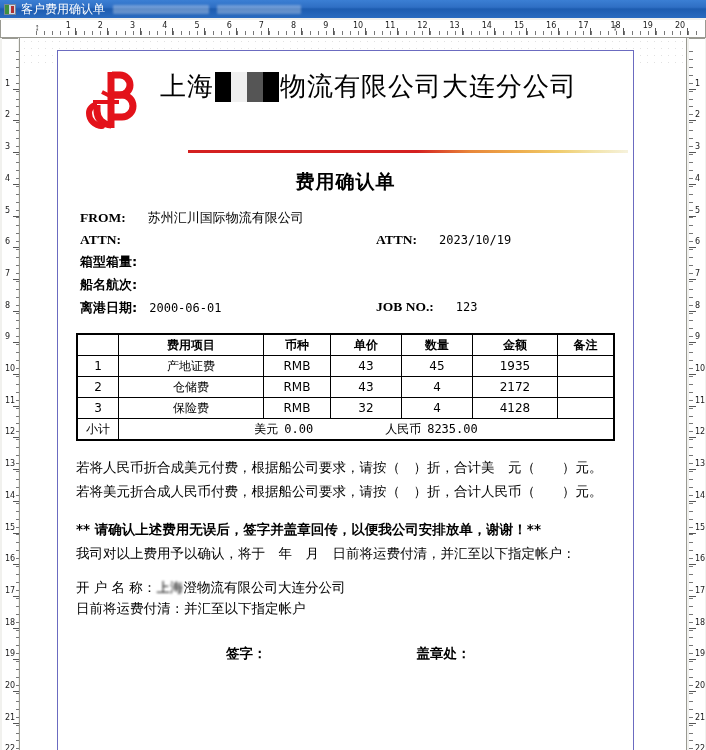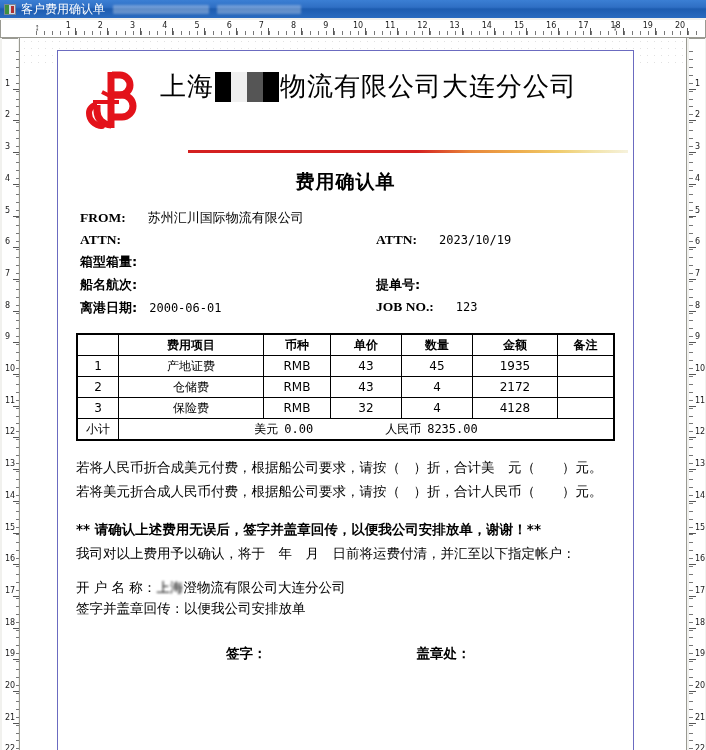--- a/index.html
+++ b/index.html
@@ -849,24 +849,20 @@
           <span class="f-label cn">箱型箱量:</span>
           <span class="f-value gap-sm"></span>
         </div>
       </div>
 
       <div class="field-row">
         <div class="field-col left">
           <span class="f-label cn">船名航次:</span>
           <span class="f-value gap-sm"></span>
         </div>
-        <div class="field-col right">
-          <span class="f-label cn">提单号:</span>
-          <span class="f-value gap-sm"></span>
-        </div>
       </div>
 
       <div class="field-row">
         <div class="field-col left">
           <span class="f-label cn">离港日期:</span>
           <span class="f-value mono gap-sm">2000-06-01</span>
         </div>
         <div class="field-col right">
           <span class="f-label">JOB NO.:</span>
           <span class="f-value mono gap-md">123</span>
@@ -929,21 +925,21 @@
       <div class="para">若将美元折合成人民币付费，根据船公司要求，请按（　）折，合计人民币（　　）元。</div>
       <div class="para spaced bold">**  请确认上述费用无误后，签字并盖章回传，以便我公司安排放单，谢谢！**</div>
       <div class="para">我司对以上费用予以确认，将于　年　月　日前将运费付清，并汇至以下指定帐户：</div>
     </div>
 
     <div id="bank-block">
       <div class="bank-line">
         <span>开 户 名 称：</span><span class="name-blur">上海</span><span>澄物流有限公司大连分公司</span>
       </div>
       <div class="bank-line">
-        <span>签字并盖章回传：</span><span>以便我公司安排放单</span>
+        <span>日前将运费付清：</span><span>并汇至以下指定帐户</span>
       </div>
     </div>
 
     <div id="sign-row">
       <span id="sign-label">签字：</span>
       <span id="stamp-label">盖章处：</span>
     </div>
 
   </div>
 </div>

